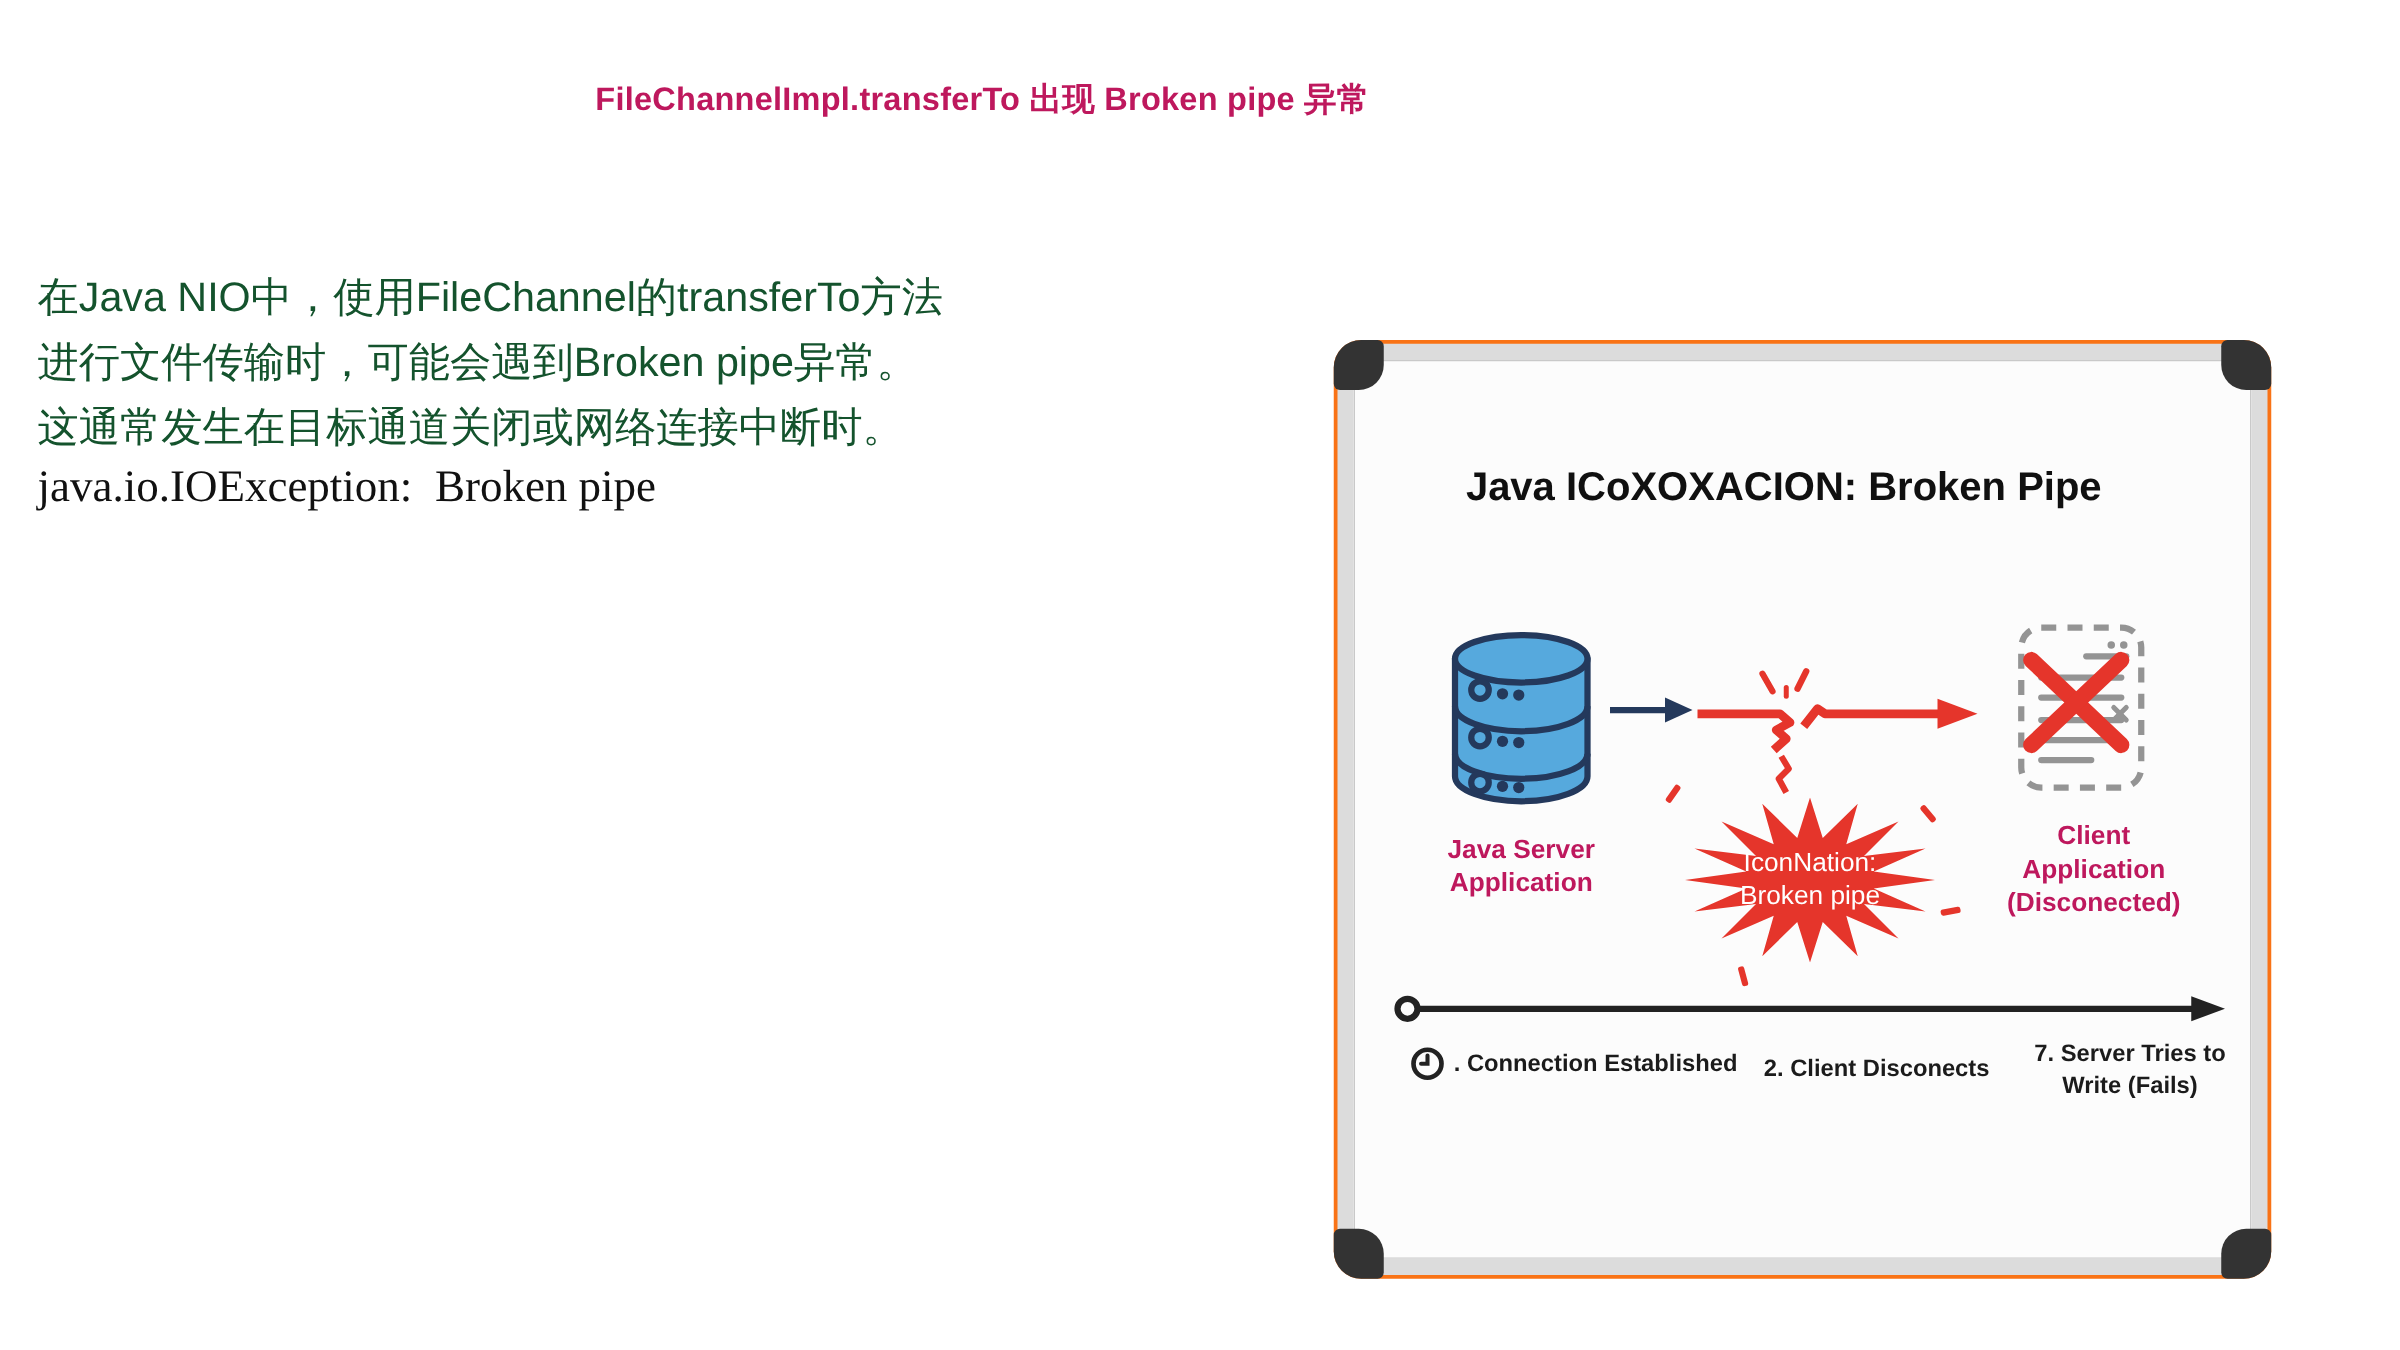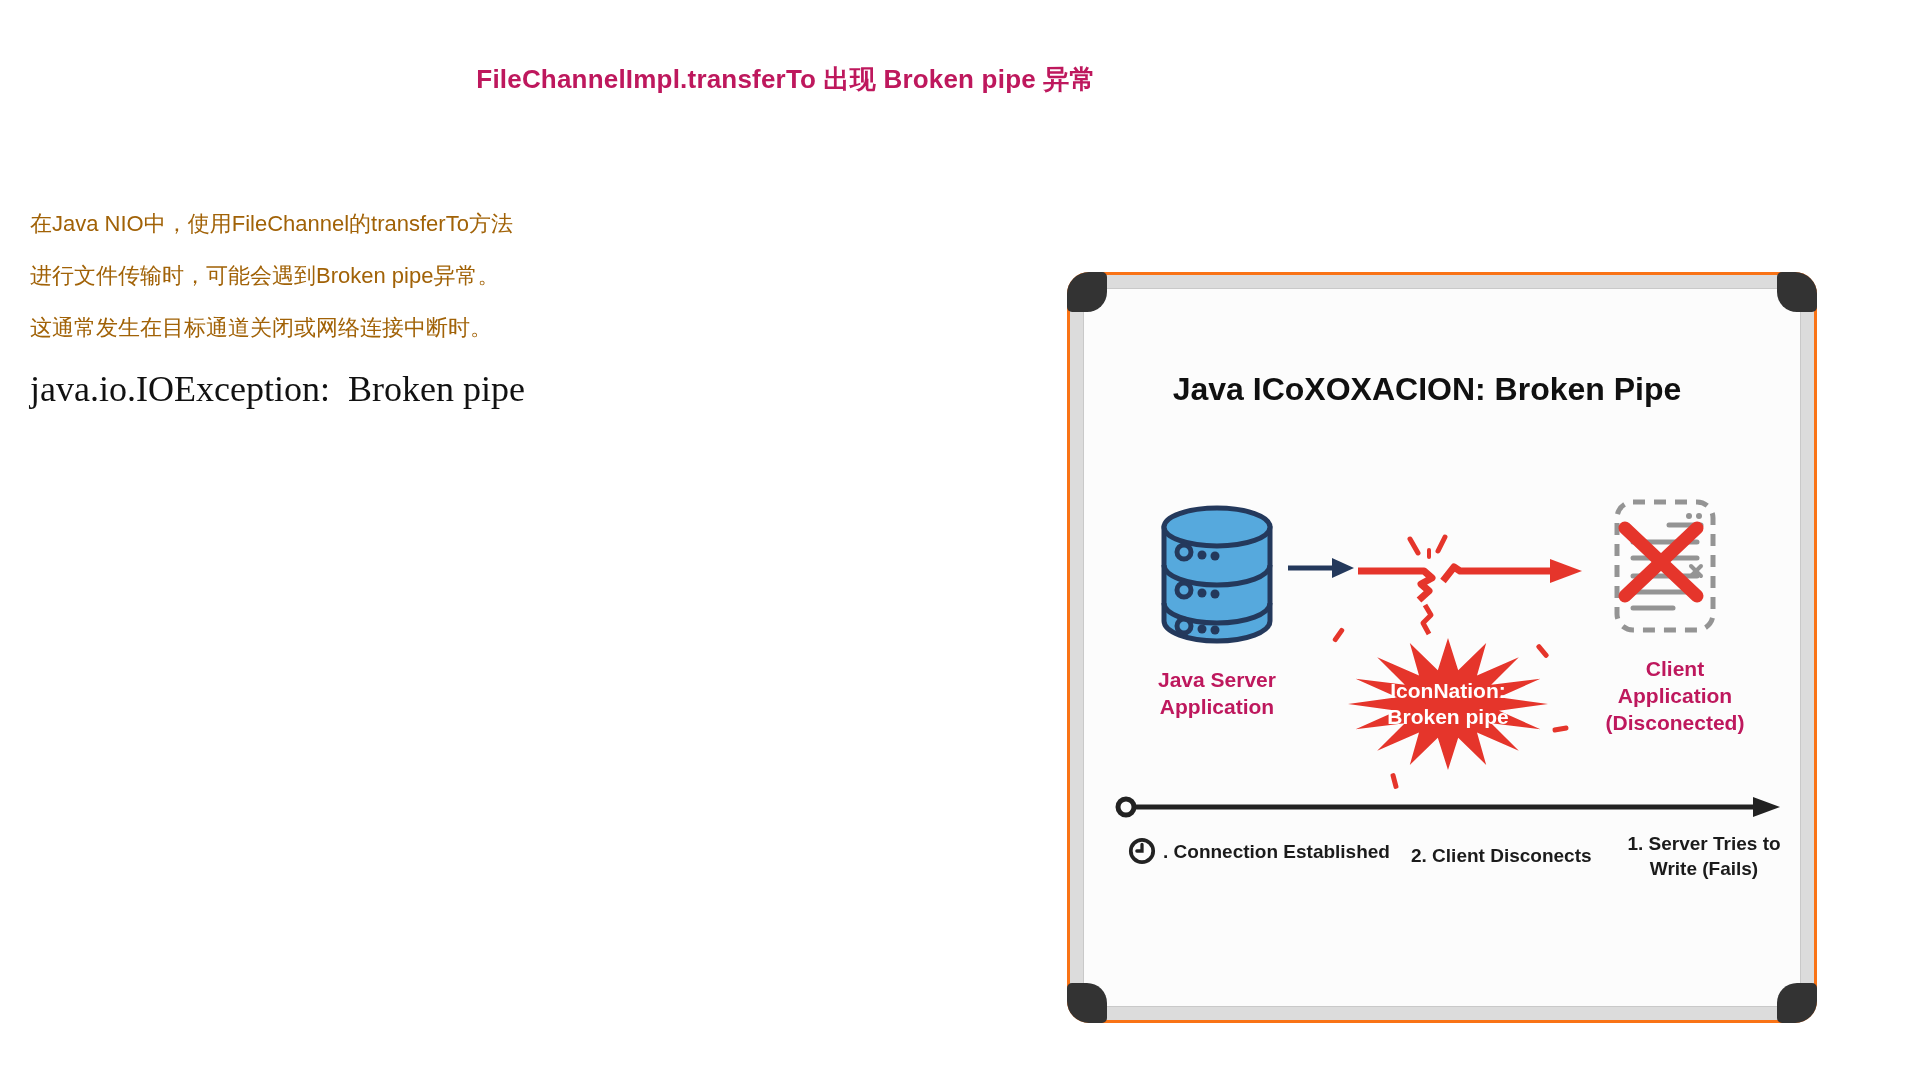--- a/index.html
+++ b/index.html
@@ -13,23 +13,23 @@
   }
 
   
   .page-title {
     position:absolute; top:62px; left:0; width:1572px;
     text-align:center;
     font-size:26px; font-weight:700; color:#be185d;
     margin:0; letter-spacing:0.2px;
   }
   .intro {
-    position:absolute; top:198px; left:30px; width:780px;
-    font-size:22px; line-height:52px;
-    color:#a16207; white-space:pre-line;
+    position:absolute; top:212px; left:30px; width:780px;
+    font-size:33px; line-height:52px;
+    color:#14532d; white-space:pre-line;
   }
   .code-line {
     position:absolute; top:368px; left:30px;
     font-family:"Liberation Serif", serif;
     font-size:36px; color:#111;
   }
 
   
   .whiteboard {
     position:absolute; left:1067px; top:272px;
@@ -77,21 +77,21 @@
     clip-path: polygon(100% 50%, 75.5% 55.1%, 96.2% 69.1%, 71.6% 64.5%, 85.4% 85.4%,
       64.5% 71.6%, 69.1% 96.2%, 55.1% 75.5%, 50% 100%, 44.9% 75.5%, 30.9% 96.2%,
       35.5% 71.6%, 14.6% 85.4%, 28.4% 64.5%, 3.8% 69.1%, 24.5% 55.1%, 0% 50%,
       24.5% 44.9%, 3.8% 30.9%, 28.4% 35.5%, 14.6% 14.6%, 35.5% 28.4%, 30.9% 3.8%,
       44.9% 24.5%, 50% 0%, 55.1% 24.5%, 69.1% 3.8%, 64.5% 28.4%, 85.4% 14.6%,
       71.6% 35.5%, 96.2% 30.9%, 75.5% 44.9%);
   }
   .burst-label {
     position:absolute; inset:0;
     display:flex; align-items:center; justify-content:center;
-    color:#fff; font-weight:700; font-size:21px; line-height:26px;
+    color:#fff; font-weight:400; font-size:21px; line-height:26px;
     text-align:center; white-space:pre-line;
   }
   .spark {
     position:absolute; width:5px; height:16px;
     background:var(--accent_red,#e5352b); border-radius:2px;
   }
 
   
   .tl-step {
     position:absolute;
@@ -204,18 +204,18 @@
     </svg>
 
     <div class="tl-step tl-step1">
       <svg width="28" height="28" viewBox="0 0 30 30">
         <circle class="s-dark" stroke-width="4" cx="15" cy="15" r="12"></circle>
         <path class="s-dark" stroke-width="3.5" stroke-linecap="round" d="M15,8 V15 H9.5"></path>
       </svg>
       <span>. Connection Established</span>
     </div>
     <div class="tl-step tl-step2">2. Client Disconects</div>
-    <div class="tl-step tl-step3">1. Server Tries to
+    <div class="tl-step tl-step3">7. Server Tries to
 Write (Fails)</div>
 
   </figure>
 
 </main>
 
 </body></html>

